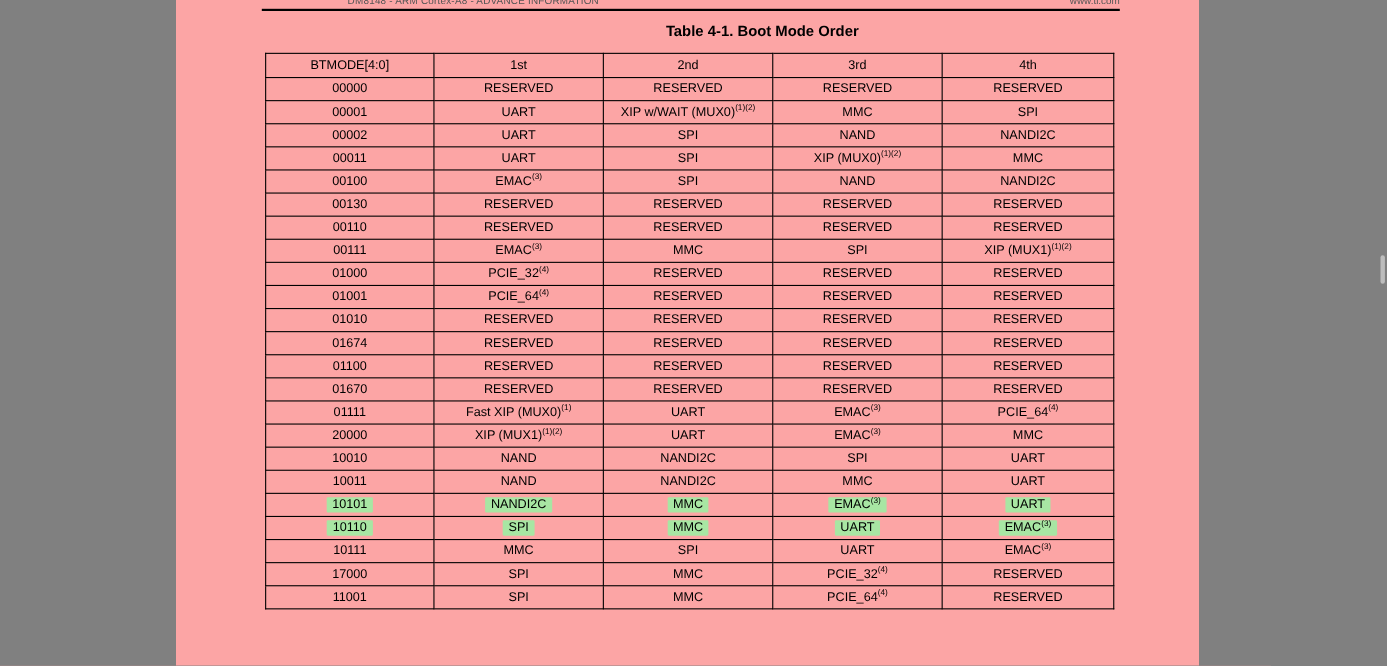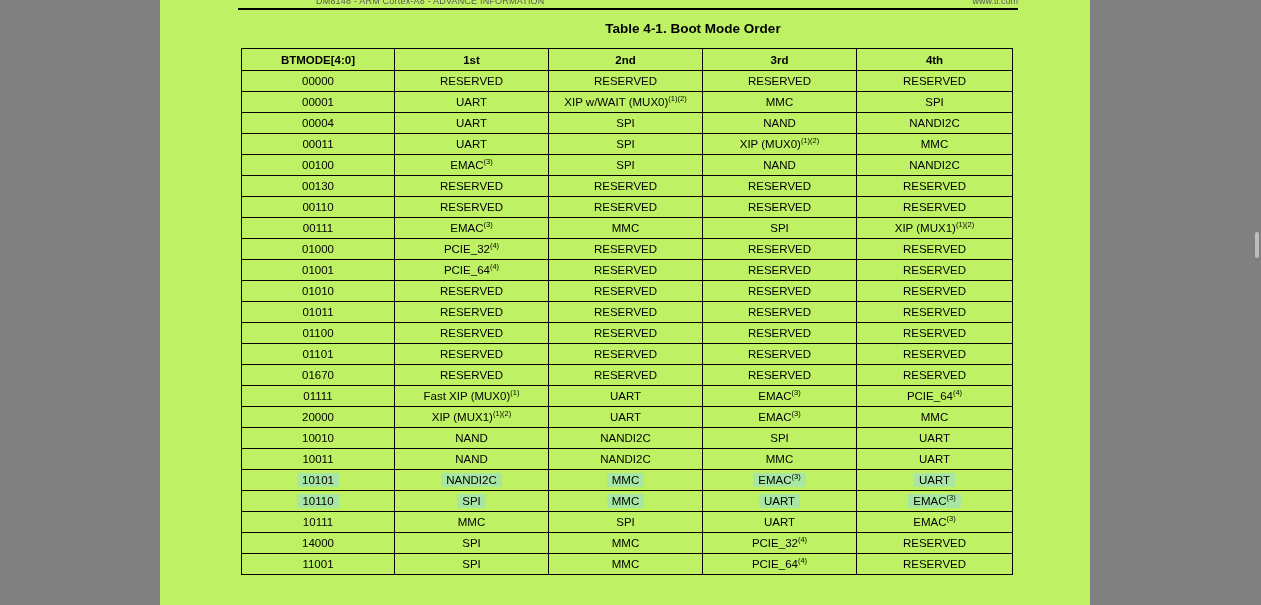--- a/index.html
+++ b/index.html
@@ -18,21 +18,21 @@
     width: 1261px;
     height: 605px;
     background: #808080;
   }
   .page {
     position: absolute;
     left: 160px;
     top: 0;
     width: 930px;
     height: 605px;
-    background: #bef264;
+    background: #fca5a5;
     overflow: hidden;
   }
   .page-header-strip {
     position: absolute;
     left: 78px;
     top: 0px;
     width: 780px;
     height: 12px;
     overflow: hidden;
   }
@@ -87,21 +87,21 @@
     height: 20px;
     text-align: center;
     vertical-align: middle;
     font-family: "Liberation Sans", sans-serif;
     font-size: 11.5px;
     color: #000;
     padding: 0;
     line-height: 12px;
   }
   table.boot th {
-    font-weight: bold;
+    font-weight: normal;
     height: 21px;
   }
   col.c0 { width: 153px; }
   col.c1 { width: 154px; }
   col.c2 { width: 154px; }
   col.c3 { width: 154px; }
   col.c4 { width: 156px; }
   sup {
     font-size: 7.5px;
     vertical-align: super;
@@ -181,21 +181,21 @@
             <td><span class="cellbox">RESERVED</span></td>
           </tr>
           <tr>
             <td><span class="cellbox">00001</span></td>
             <td><span class="cellbox">UART</span></td>
             <td><span class="cellbox">XIP w/WAIT (MUX0)<sup>(1)(2)</sup></span></td>
             <td><span class="cellbox">MMC</span></td>
             <td><span class="cellbox">SPI</span></td>
           </tr>
           <tr>
-            <td><span class="cellbox">00004</span></td>
+            <td><span class="cellbox">00002</span></td>
             <td><span class="cellbox">UART</span></td>
             <td><span class="cellbox">SPI</span></td>
             <td><span class="cellbox">NAND</span></td>
             <td><span class="cellbox">NANDI2C</span></td>
           </tr>
           <tr>
             <td><span class="cellbox">00011</span></td>
             <td><span class="cellbox">UART</span></td>
             <td><span class="cellbox">SPI</span></td>
             <td><span class="cellbox">XIP (MUX0)<sup>(1)(2)</sup></span></td>
@@ -244,35 +244,28 @@
             <td><span class="cellbox">RESERVED</span></td>
           </tr>
           <tr>
             <td><span class="cellbox">01010</span></td>
             <td><span class="cellbox">RESERVED</span></td>
             <td><span class="cellbox">RESERVED</span></td>
             <td><span class="cellbox">RESERVED</span></td>
             <td><span class="cellbox">RESERVED</span></td>
           </tr>
           <tr>
-            <td><span class="cellbox">01011</span></td>
+            <td><span class="cellbox">01674</span></td>
             <td><span class="cellbox">RESERVED</span></td>
             <td><span class="cellbox">RESERVED</span></td>
             <td><span class="cellbox">RESERVED</span></td>
             <td><span class="cellbox">RESERVED</span></td>
           </tr>
           <tr>
             <td><span class="cellbox">01100</span></td>
-            <td><span class="cellbox">RESERVED</span></td>
-            <td><span class="cellbox">RESERVED</span></td>
-            <td><span class="cellbox">RESERVED</span></td>
-            <td><span class="cellbox">RESERVED</span></td>
-          </tr>
-          <tr>
-            <td><span class="cellbox">01101</span></td>
             <td><span class="cellbox">RESERVED</span></td>
             <td><span class="cellbox">RESERVED</span></td>
             <td><span class="cellbox">RESERVED</span></td>
             <td><span class="cellbox">RESERVED</span></td>
           </tr>
           <tr>
             <td><span class="cellbox">01670</span></td>
             <td><span class="cellbox">RESERVED</span></td>
             <td><span class="cellbox">RESERVED</span></td>
             <td><span class="cellbox">RESERVED</span></td>
@@ -321,21 +314,21 @@
             <td><span class="cellbox">EMAC<sup>(3)</sup></span></td>
           </tr>
           <tr>
             <td><span class="cellbox">10111</span></td>
             <td><span class="cellbox">MMC</span></td>
             <td><span class="cellbox">SPI</span></td>
             <td><span class="cellbox">UART</span></td>
             <td><span class="cellbox">EMAC<sup>(3)</sup></span></td>
           </tr>
           <tr>
-            <td><span class="cellbox">14000</span></td>
+            <td><span class="cellbox">17000</span></td>
             <td><span class="cellbox">SPI</span></td>
             <td><span class="cellbox">MMC</span></td>
             <td><span class="cellbox">PCIE_32<sup>(4)</sup></span></td>
             <td><span class="cellbox">RESERVED</span></td>
           </tr>
           <tr>
             <td><span class="cellbox">11001</span></td>
             <td><span class="cellbox">SPI</span></td>
             <td><span class="cellbox">MMC</span></td>
             <td><span class="cellbox">PCIE_64<sup>(4)</sup></span></td>

